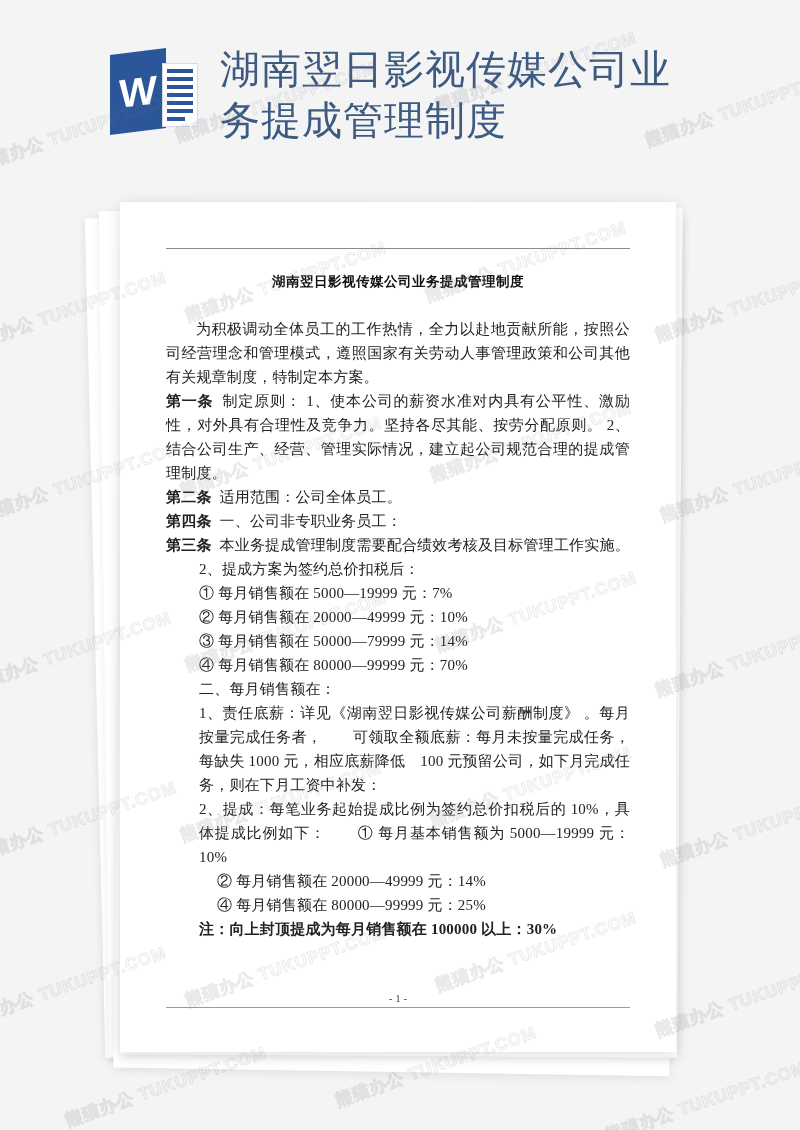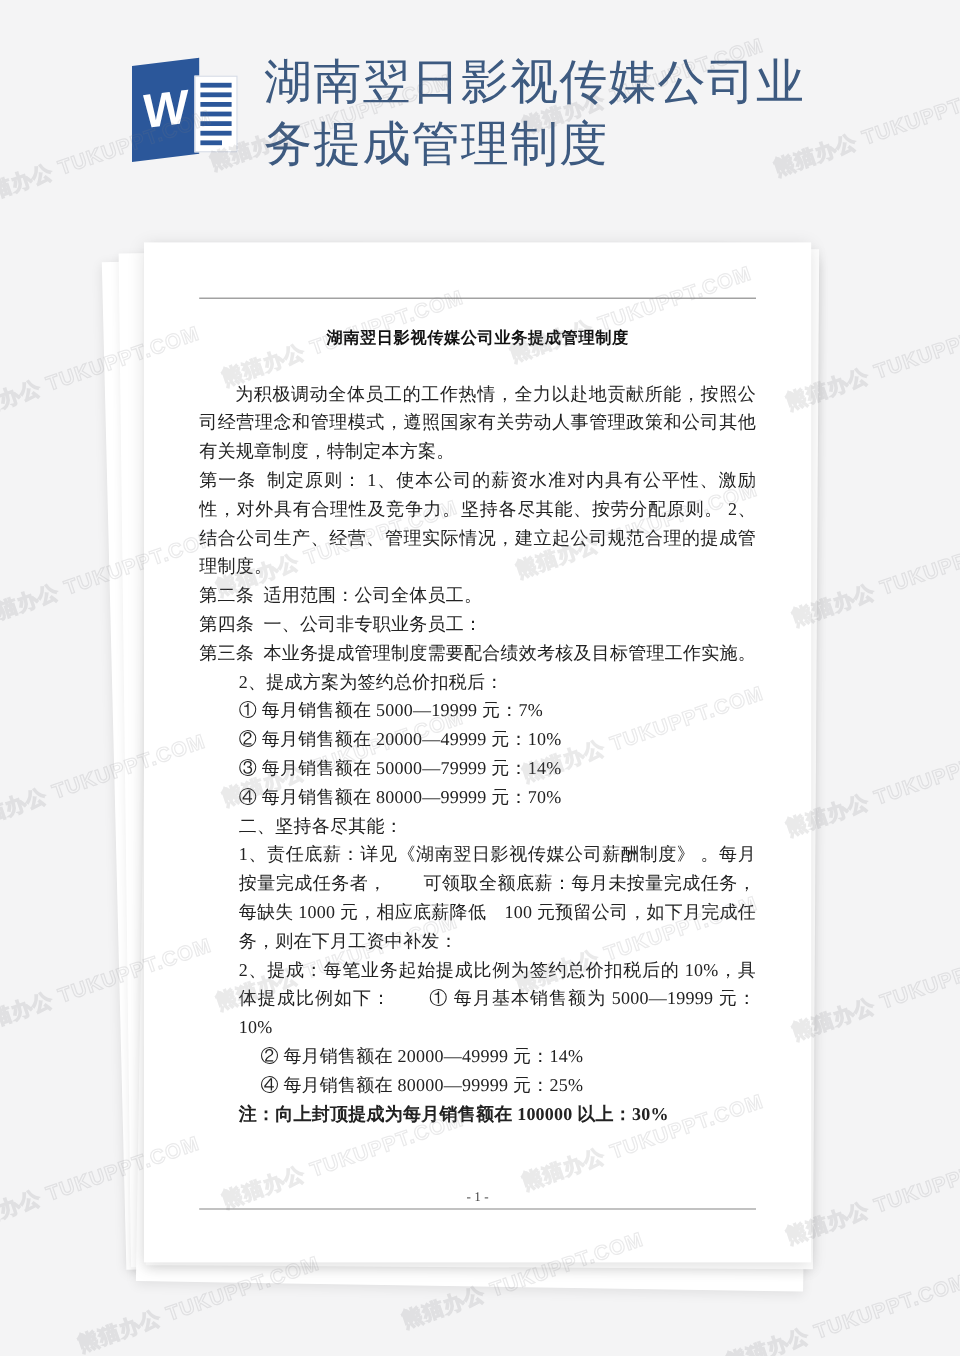--- a/index.html
+++ b/index.html
@@ -195,21 +195,21 @@
     font-size: 15px;
     line-height: 24px;
     margin: 0;
     text-align: justify;
     letter-spacing: 0.2px;
     color: #222;
   }
   .p.indent2 { text-indent: 2em; }
   .p.lvl1 { padding-left: 2.2em; }
   .p.lvl2 { padding-left: 3.4em; }
-  .b { font-weight: 400; }
+  .b { font-weight: 700; }
   .bold-line { font-weight: 700; }
 
   
   .doc-footer {
     position: absolute;
     left: 46px;
     right: 46px;
     bottom: 44px;
   }
   .footer-num {
@@ -262,21 +262,21 @@
       <div class="p indent2">为积极调动全体员工的工作热情，全力以赴地贡献所能，按照公司经营理念和管理模式，遵照国家有关劳动人事管理政策和公司其他有关规章制度，特制定本方案。</div>
       <div class="p"><span class="b">第一条&nbsp; </span><span>制定原则： 1、使本公司的薪资水准对内具有公平性、激励性，对外具有合理性及竞争力。坚持各尽其能、按劳分配原则。 2、结合公司生产、经营、管理实际情况，建立起公司规范合理的提成管理制度。</span></div>
       <div class="p"><span class="b">第二条&nbsp; </span><span>适用范围：公司全体员工。</span></div>
       <div class="p"><span class="b">第四条&nbsp; </span><span>一、公司非专职业务员工：</span></div>
       <div class="p"><span class="b">第三条&nbsp; </span><span>本业务提成管理制度需要配合绩效考核及目标管理工作实施。</span></div>
       <div class="p lvl1">2、提成方案为签约总价扣税后：</div>
       <div class="p lvl1">① 每月销售额在 5000—19999 元：7%</div>
       <div class="p lvl1">② 每月销售额在 20000—49999 元：10%</div>
       <div class="p lvl1">③ 每月销售额在 50000—79999 元：14%</div>
       <div class="p lvl1">④ 每月销售额在 80000—99999 元：70%</div>
-      <div class="p lvl1">二、坚持各尽其能：</div>
+      <div class="p lvl1">二、每月销售额在：</div>
       <div class="p lvl1">1、责任底薪：详见《湖南翌日影视传媒公司薪酬制度》 。每月按量完成任务者，　　可领取全额底薪：每月未按量完成任务，每缺失 1000 元，相应底薪降低　100 元预留公司，如下月完成任务，则在下月工资中补发：</div>
       <div class="p lvl1">2、提成：每笔业务起始提成比例为签约总价扣税后的 10%，具体提成比例如下：　　① 每月基本销售额为 5000—19999 元：10%</div>
       <div class="p lvl2">② 每月销售额在 20000—49999 元：14%</div>
       <div class="p lvl2">④ 每月销售额在 80000—99999 元：25%</div>
       <div class="p lvl1 bold-line">注：向上封顶提成为每月销售额在 100000 以上：30%</div>
     </div>
 
   <div class="doc-footer">
     <div class="footer-num">- 1 -</div>
     <div class="footer-rule"></div>

